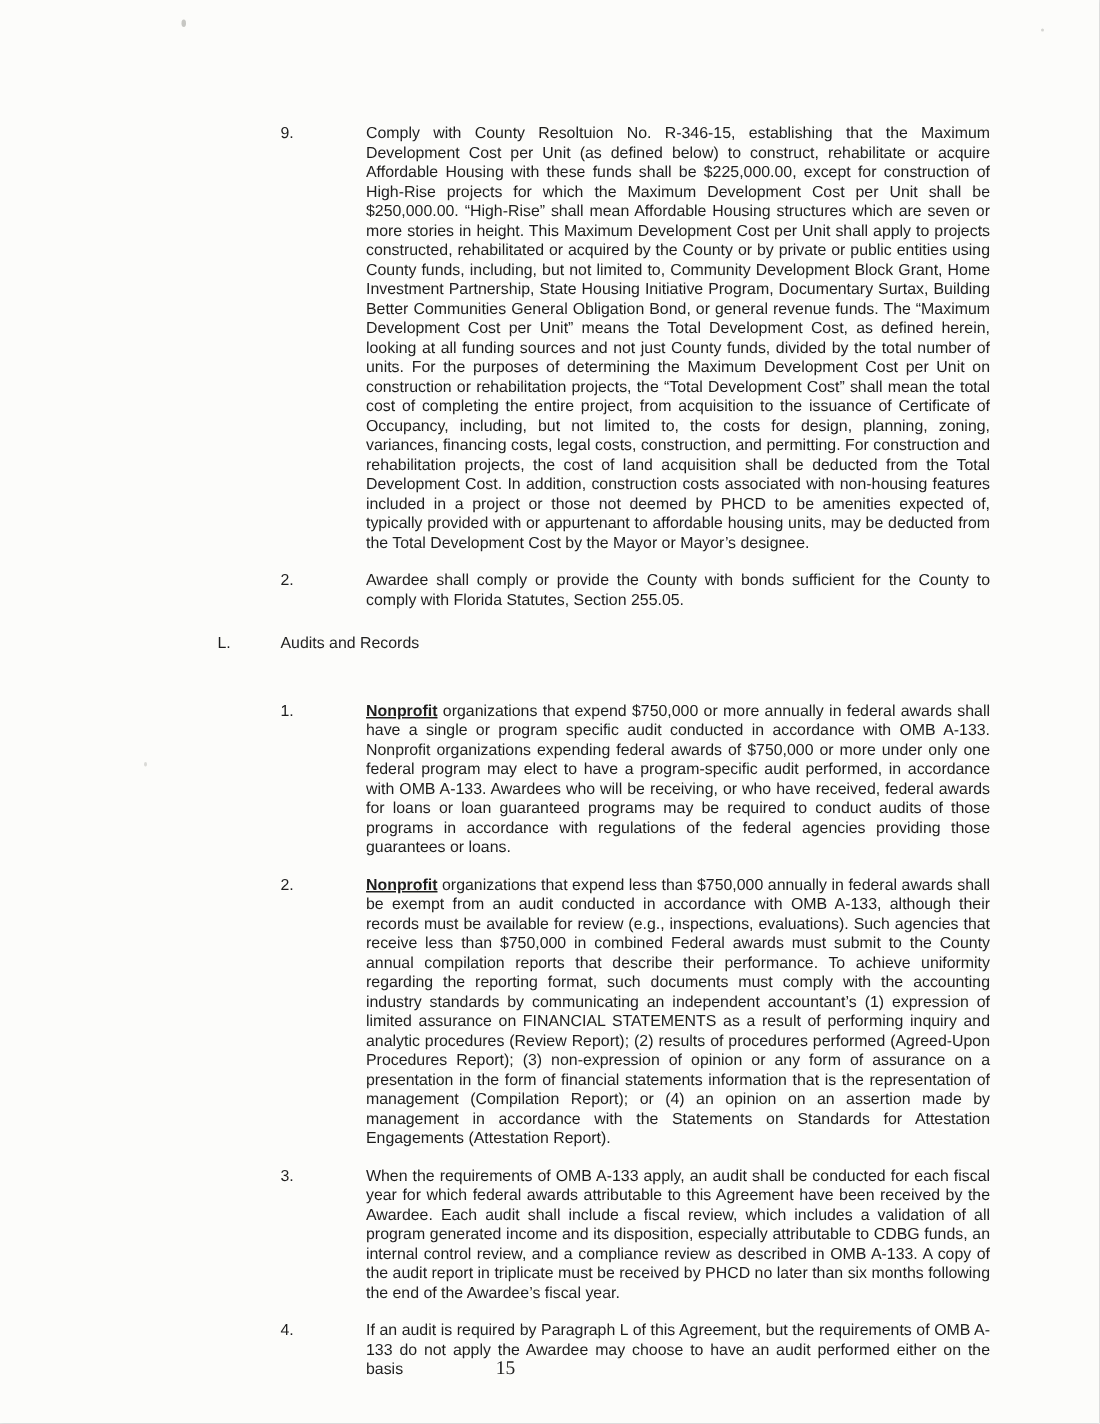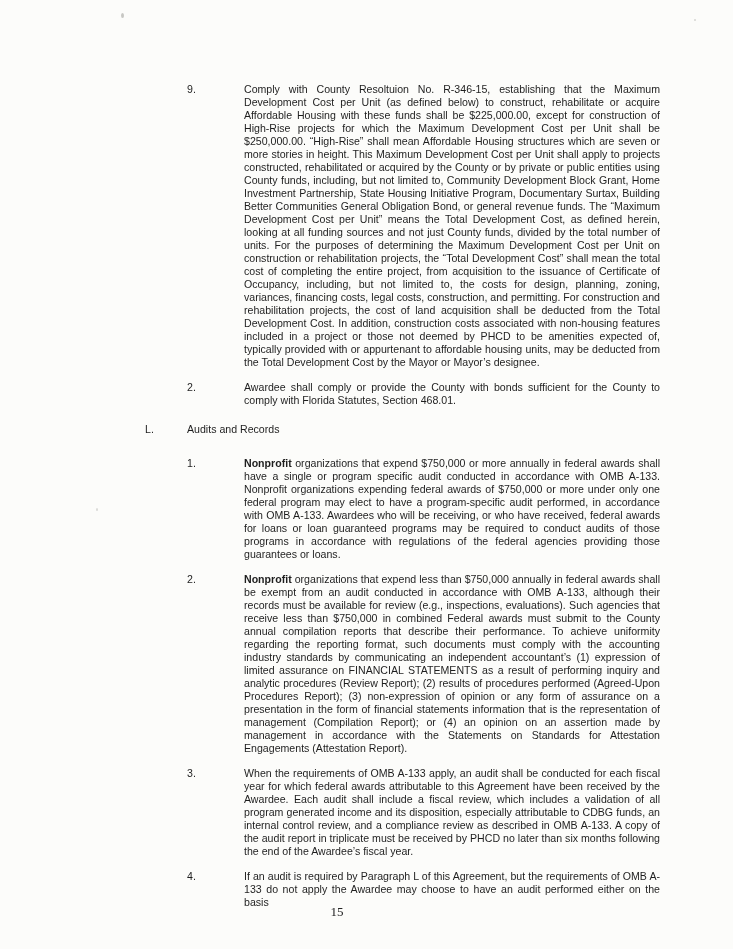--- a/index.html
+++ b/index.html
@@ -29,27 +29,27 @@
   .clause .num {
     flex:none;
     width:33px;
   }
   .clause .body {
     flex:1;
     text-align:justify;
     margin-left:24px;
   }
   .section-head {
-    margin:16px 0 21px 0;
+    margin:16px 0 32px 0;
   }
   .sec-label {
     display:inline-block;
     width:42px;
   }
-  .lead { font-weight:bold; }
+  .lead { font-weight:bold;text-decoration:underline; }
   .page-num {
     position:absolute;
     left:0; bottom:31px;
     width:674px;
     text-align:center;
     font-family:"Liberation Serif","DejaVu Serif",serif;
     font-size:13px;
     color:#222;
   }
   .speck {
@@ -71,21 +71,21 @@
 
   <div class="content">
 
     <div class="clause">
       <span class="num">9.</span>
       <p class="body">Comply with County Resoltuion No. R-346-15, establishing that the Maximum Development Cost per Unit (as defined below) to construct, rehabilitate or acquire Affordable Housing with these funds shall be $225,000.00, except for construction of High-Rise projects for which the Maximum Development Cost per Unit shall be $250,000.00. “High-Rise” shall mean Affordable Housing structures which are seven or more stories in height. This Maximum Development Cost per Unit shall apply to projects constructed, rehabilitated or acquired by the County or by private or public entities using County funds, including, but not limited to, Community Development Block Grant, Home Investment Partnership, State Housing Initiative Program, Documentary Surtax, Building Better Communities General Obligation Bond, or general revenue funds. The “Maximum Development Cost per Unit” means the Total Development Cost, as defined herein, looking at all funding sources and not just County funds, divided by the total number of units. For the purposes of determining the Maximum Development Cost per Unit on construction or rehabilitation projects, the “Total Development Cost” shall mean the total cost of completing the entire project, from acquisition to the issuance of Certificate of Occupancy, including, but not limited to, the costs for design, planning, zoning, variances, financing costs, legal costs, construction, and permitting. For construction and rehabilitation projects, the cost of land acquisition shall be deducted from the Total Development Cost. In addition, construction costs associated with non-housing features included in a project or those not deemed by PHCD to be amenities expected of, typically provided with or appurtenant to affordable housing units, may be deducted from the Total Development Cost by the Mayor or Mayor’s designee.</p>
     </div>
 
     <div class="clause">
       <span class="num">2.</span>
-      <p class="body">Awardee shall comply or provide the County with bonds sufficient for the County to comply with Florida Statutes, Section 468.01.</p>
+      <p class="body">Awardee shall comply or provide the County with bonds sufficient for the County to comply with Florida Statutes, Section 255.05.</p>
     </div>
 
     <div class="section-head">
       <span class="sec-label">L.</span><span class="sec-title">Audits and Records</span>
     </div>
 
     <div class="clause">
       <span class="num">1.</span>
       <p class="body"><span class="lead">Nonprofit</span><span> organizations that expend $750,000 or more annually in federal awards shall have a single or program specific audit conducted in accordance with OMB A-133. Nonprofit organizations expending federal awards of $750,000 or more under only one federal program may elect to have a program-specific audit performed, in accordance with OMB A-133.  Awardees who will be receiving, or who have received, federal awards for loans or loan guaranteed programs may be required to conduct audits of those programs in accordance with regulations of the federal agencies providing those guarantees or loans.</span></p>
     </div>

